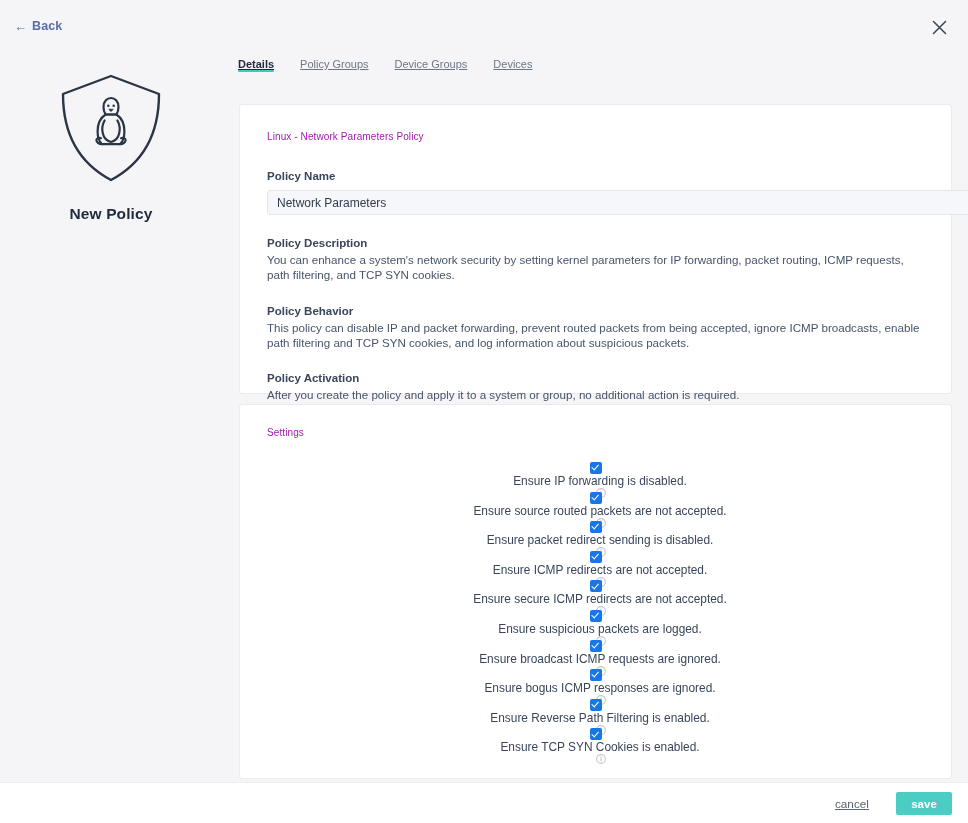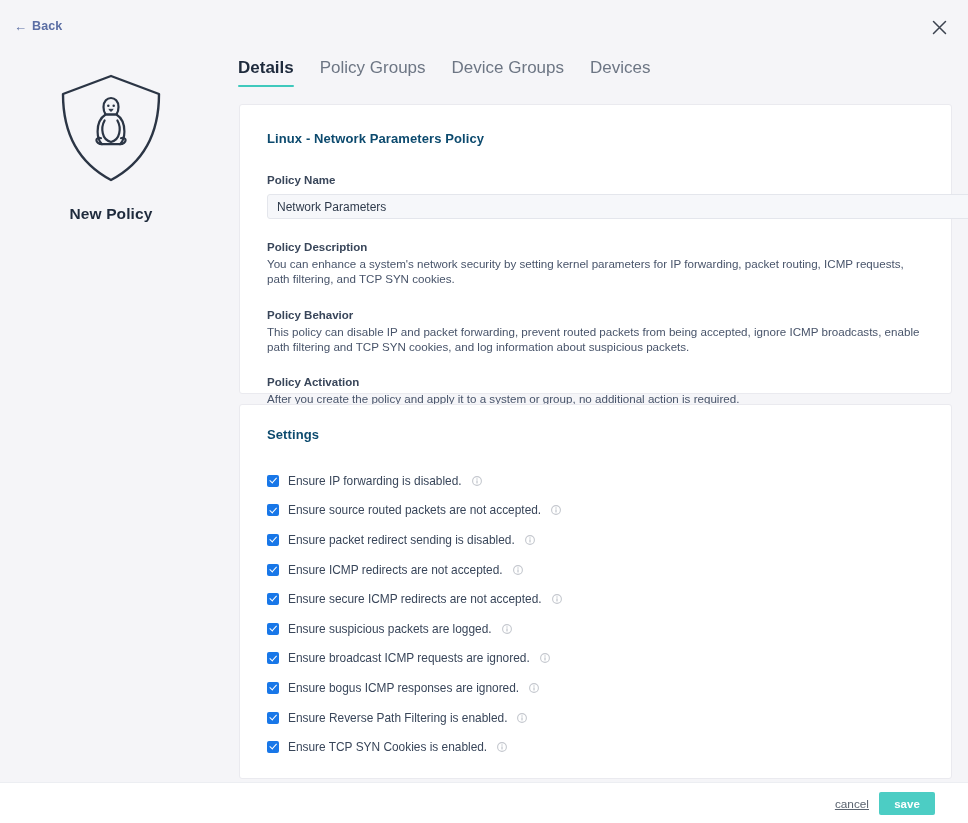--- a/index.html
+++ b/index.html
@@ -84,26 +84,27 @@
   
   .tabs {
     position: absolute;
     left: 238px;
     top: 58px;
     display: flex;
     align-items: flex-start;
     gap: 26px;
   }
   .tab {
-    font-size: 17px;
+    font-size: 11px;
     color: #6d7684;
-    padding-bottom: 9px;
+    padding-bottom: 2px;
     cursor: pointer;
     position: relative;
     white-space: nowrap;
+    text-decoration: underline;
   }
   .tab.active {
     color: #1f2b3d;
     font-weight: bold;
   }
   .tab.active::after {
     content: "";
     position: absolute;
     left: 0; right: 0;
     bottom: 0;
@@ -126,23 +127,23 @@
     height: 290px;
     padding: 26px 27px 0 27px;
   }
   #settings-card {
     top: 404px;
     height: 375px;
     padding: 22px 27px 0 27px;
   }
 
   .card-title {
-    font-size: 13px;
-    font-weight: bold;
-    color: #0c4a6e;
+    font-size: 10px;
+    font-weight: normal;
+    color: #a21caf;
     letter-spacing: .1px;
   }
 
   .field-label {
     margin-top: 28px;
     font-size: 11.5px;
     font-weight: bold;
     color: #39465a;
   }
 
@@ -177,20 +178,21 @@
 
   
   .settings-list {
     margin-top: 24px;
   }
   .setting-row {
     display: flex;
     align-items: center;
     height: 29.6px;
     cursor: pointer;
+    flex-direction: column;
   }
   .cbx {
     appearance: none;
     -webkit-appearance: none;
     width: 12px;
     height: 12px;
     margin: 0;
     border-radius: 2px;
     background: #1877e8;
     position: relative;
@@ -239,21 +241,21 @@
     position: absolute;
     right: 99px;
     top: 14px;
     font-size: 11.8px;
     color: #5b6470;
     text-decoration: underline;
     cursor: pointer;
   }
   .save-btn {
     position: absolute;
-    right: 33px;
+    right: 16px;
     top: 9px;
     width: 56px;
     height: 23px;
     background: #4ccdc4;
     color: #ffffff;
     border: none;
     border-radius: 2px;
     font-family: "Liberation Sans", sans-serif;
     font-size: 11.5px;
     font-weight: bold;

